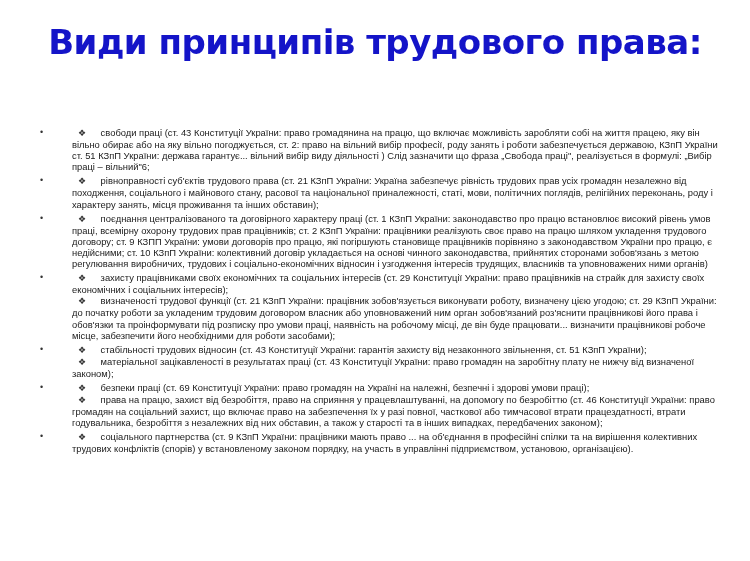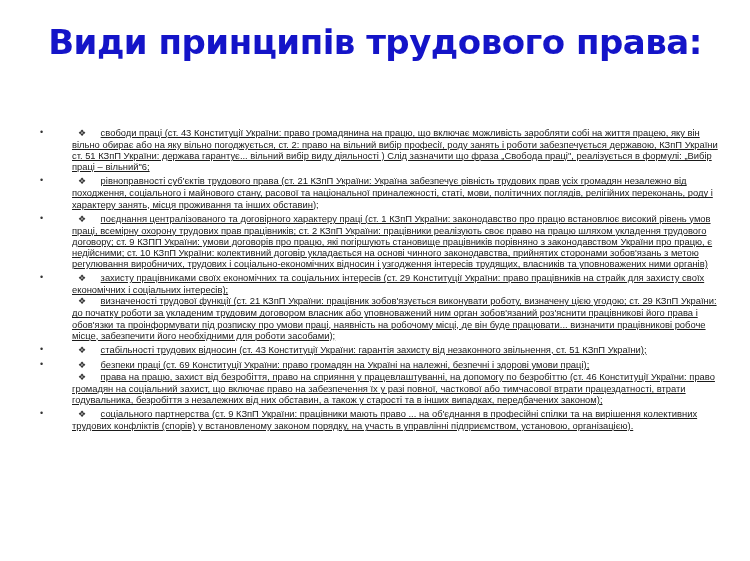--- a/index.html
+++ b/index.html
@@ -67,21 +67,20 @@
     }
     .diamond {
       display: inline-block;
       width: 20px;
       padding-left: 6px;
       font-size: 9px;
       color: #333;
     }
     .text {
       display: inline;
-      text-decoration: underline;
     }
   </style>
 </head>
 <body>
 
 <div class="slide">
   <h1 class="title">Види принципів трудового права:</h1>
 
   <div class="content">
 
@@ -113,20 +112,24 @@
       <span class="diamond">❖</span>
       <span class="text">визначеності трудової функції (ст. 21 КЗпП України: працівник зобов'язується виконувати роботу, визначену цією угодою; ст. 29 КЗпП України: до початку роботи за укладеним трудовим договором власник або уповноважений ним орган зобов'язаний роз'яснити працівникові його права і обов'язки та проінформувати під розписку про умови праці, наявність на робочому місці, де він буде працювати... визначити працівникові робоче місце, забезпечити його необхідними для роботи засобами);</span>
     </p>
 
     <p class="item main">
       <span class="bullet">•</span>
       <span class="diamond">❖</span>
       <span class="text">стабільності трудових відносин (ст. 43 Конституції України: гарантія захисту від незаконного звільнення, ст. 51 КЗпП України);</span>
     </p>
 
+    <p class="item">
+      <span class="diamond">❖</span>
+      <span class="text">матеріальної зацікавленості в результатах праці (ст. 43 Конституції України: право громадян на заробітну плату не нижчу від визначеної законом);</span>
+    </p>
 
     <p class="item main">
       <span class="bullet">•</span>
       <span class="diamond">❖</span>
       <span class="text">безпеки праці (ст. 69 Конституції України: право громадян на Україні на належні, безпечні і здорові умови праці);</span>
     </p>
 
     <p class="item">
       <span class="diamond">❖</span>
       <span class="text">права на працю, захист від безробіття, право на сприяння у працевлаштуванні, на допомогу по безробіттю (ст. 46 Конституції України: право громадян на соціальний захист, що включає право на забезпечення їх у разі повної, часткової або тимчасової втрати працездатності, втрати годувальника, безробіття з незалежних від них обставин, а також у старості та в інших випадках, передбачених законом);</span>

